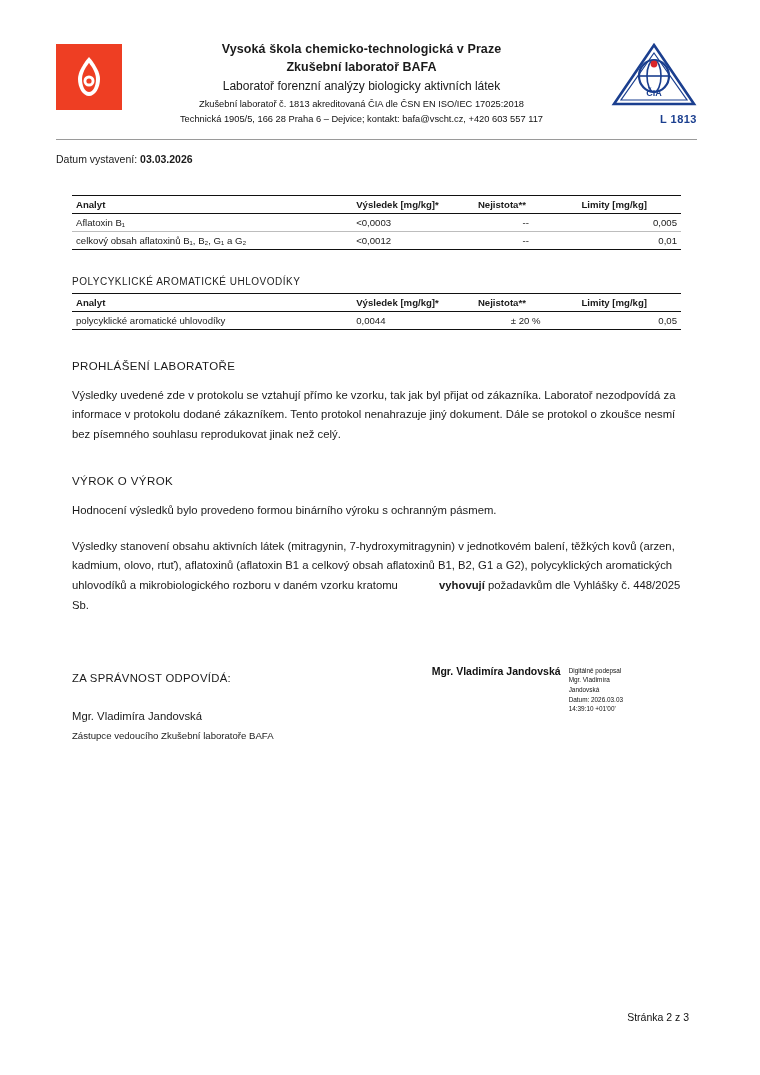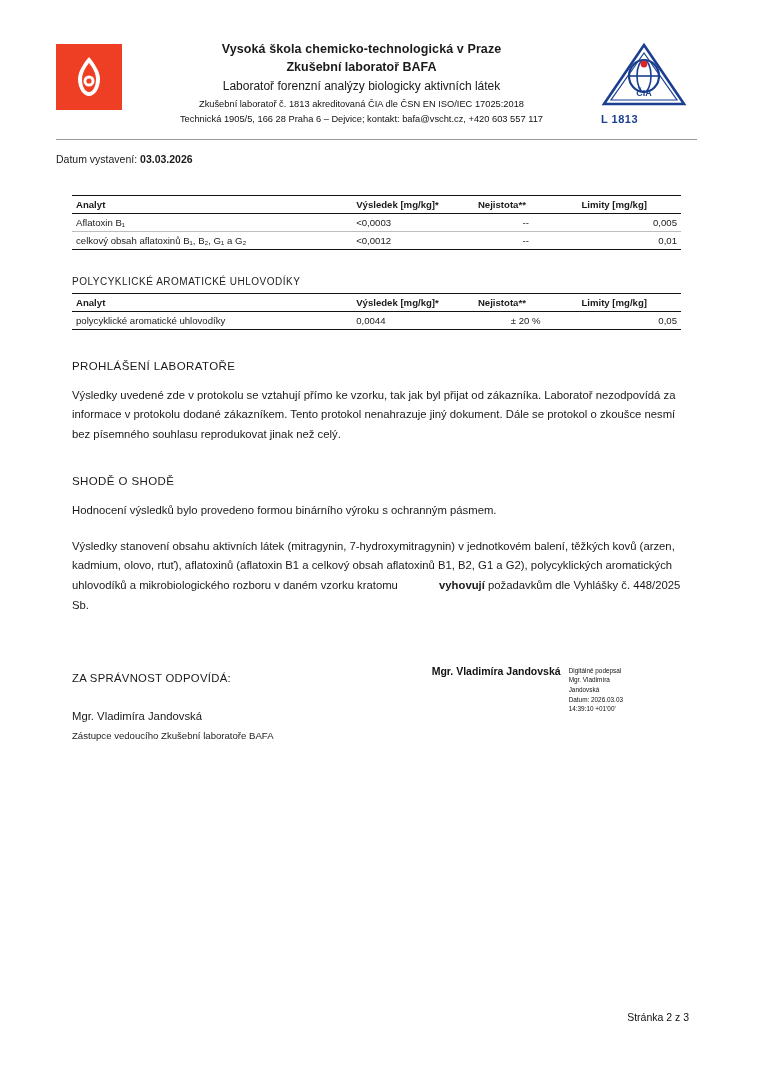--- a/index.html
+++ b/index.html
@@ -65,21 +65,21 @@
     line-height: 1.7;
   }
   .h-small {
     font-size: 9.3px;
     line-height: 1.65;
     color: #111;
   }
   .accred {
     flex: 0 0 auto;
     width: 96px;
-    text-align: left;
+    text-align: right;
     margin-top: 2px;
   }
   .accred-label {
     font-size: 11px;
     font-weight: bold;
     color: #1b3f8f;
     letter-spacing: 0.5px;
     margin-top: 1px;
   }
 
@@ -294,21 +294,21 @@
       </tbody>
     </table>
   </div>
 
   <div class="body-block">
     <div class="block-head">PROHLÁŠENÍ LABORATOŘE</div>
     <div class="para">Výsledky uvedené zde v protokolu se vztahují přímo ke vzorku, tak jak byl přijat od zákazníka. Laboratoř nezodpovídá za informace v protokolu dodané zákazníkem. Tento protokol nenahrazuje jiný dokument. Dále se protokol o zkoušce nesmí bez písemného souhlasu reprodukovat jinak než celý.</div>
   </div>
 
   <div class="body-block">
-    <div class="block-head">SHODĚ O SHODĚ</div>
+    <div class="block-head">VÝROK O VÝROK</div>
     <div class="para">Hodnocení výsledků bylo provedeno formou binárního výroku s ochranným pásmem.</div>
     <div class="para"><span>Výsledky stanovení obsahu aktivních látek (mitragynin, 7-hydroxymitragynin) v jednotkovém balení, těžkých kovů (arzen, kadmium, olovo, rtuť), aflatoxinů (aflatoxin B1 a celkový obsah aflatoxinů B1, B2, G1 a G2), polycyklických aromatických uhlovodíků a mikrobiologického rozboru v daném vzorku kratomu </span><b>vyhovují</b><span> požadavkům dle Vyhlášky č. 448/2025 Sb.</span></div>
   </div>
 
   <div class="sign-area">
     <div class="sign-title">ZA SPRÁVNOST ODPOVÍDÁ:</div>
     <div class="sign-name">Mgr. Vladimíra Jandovská</div>
     <div class="sign-role">Zástupce vedoucího Zkušební laboratoře BAFA</div>
 
     <div class="stamp">

